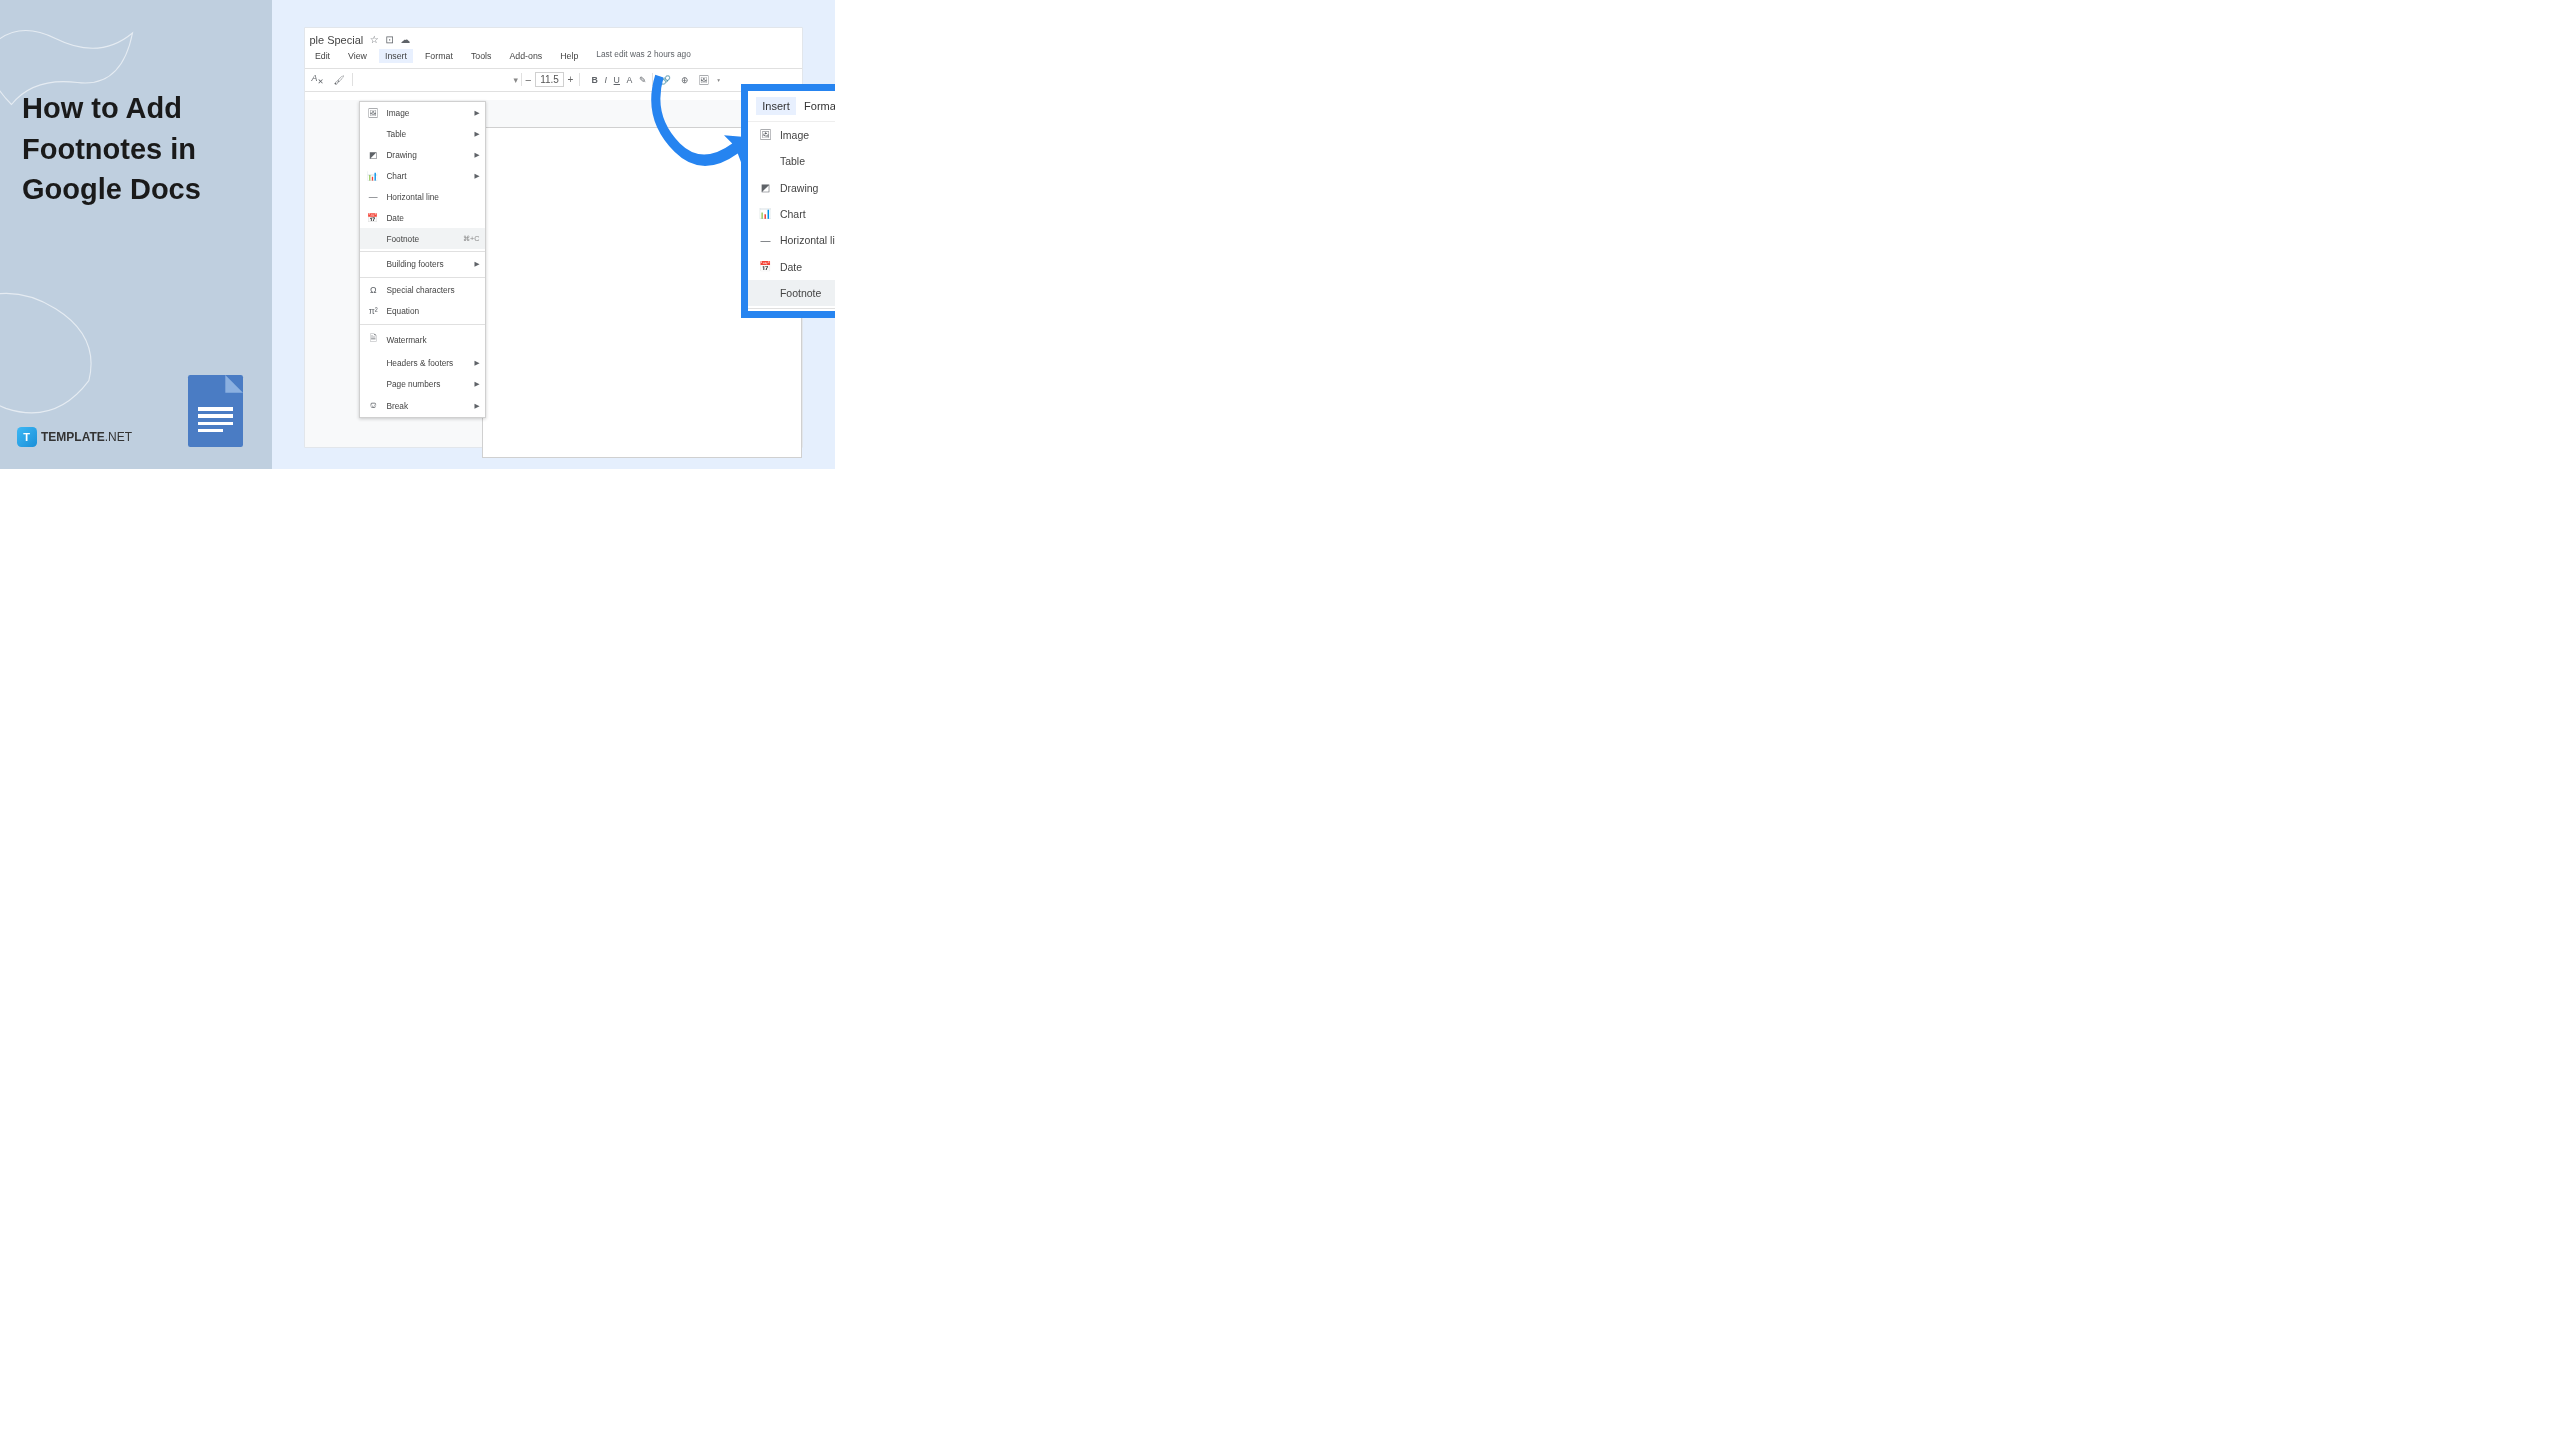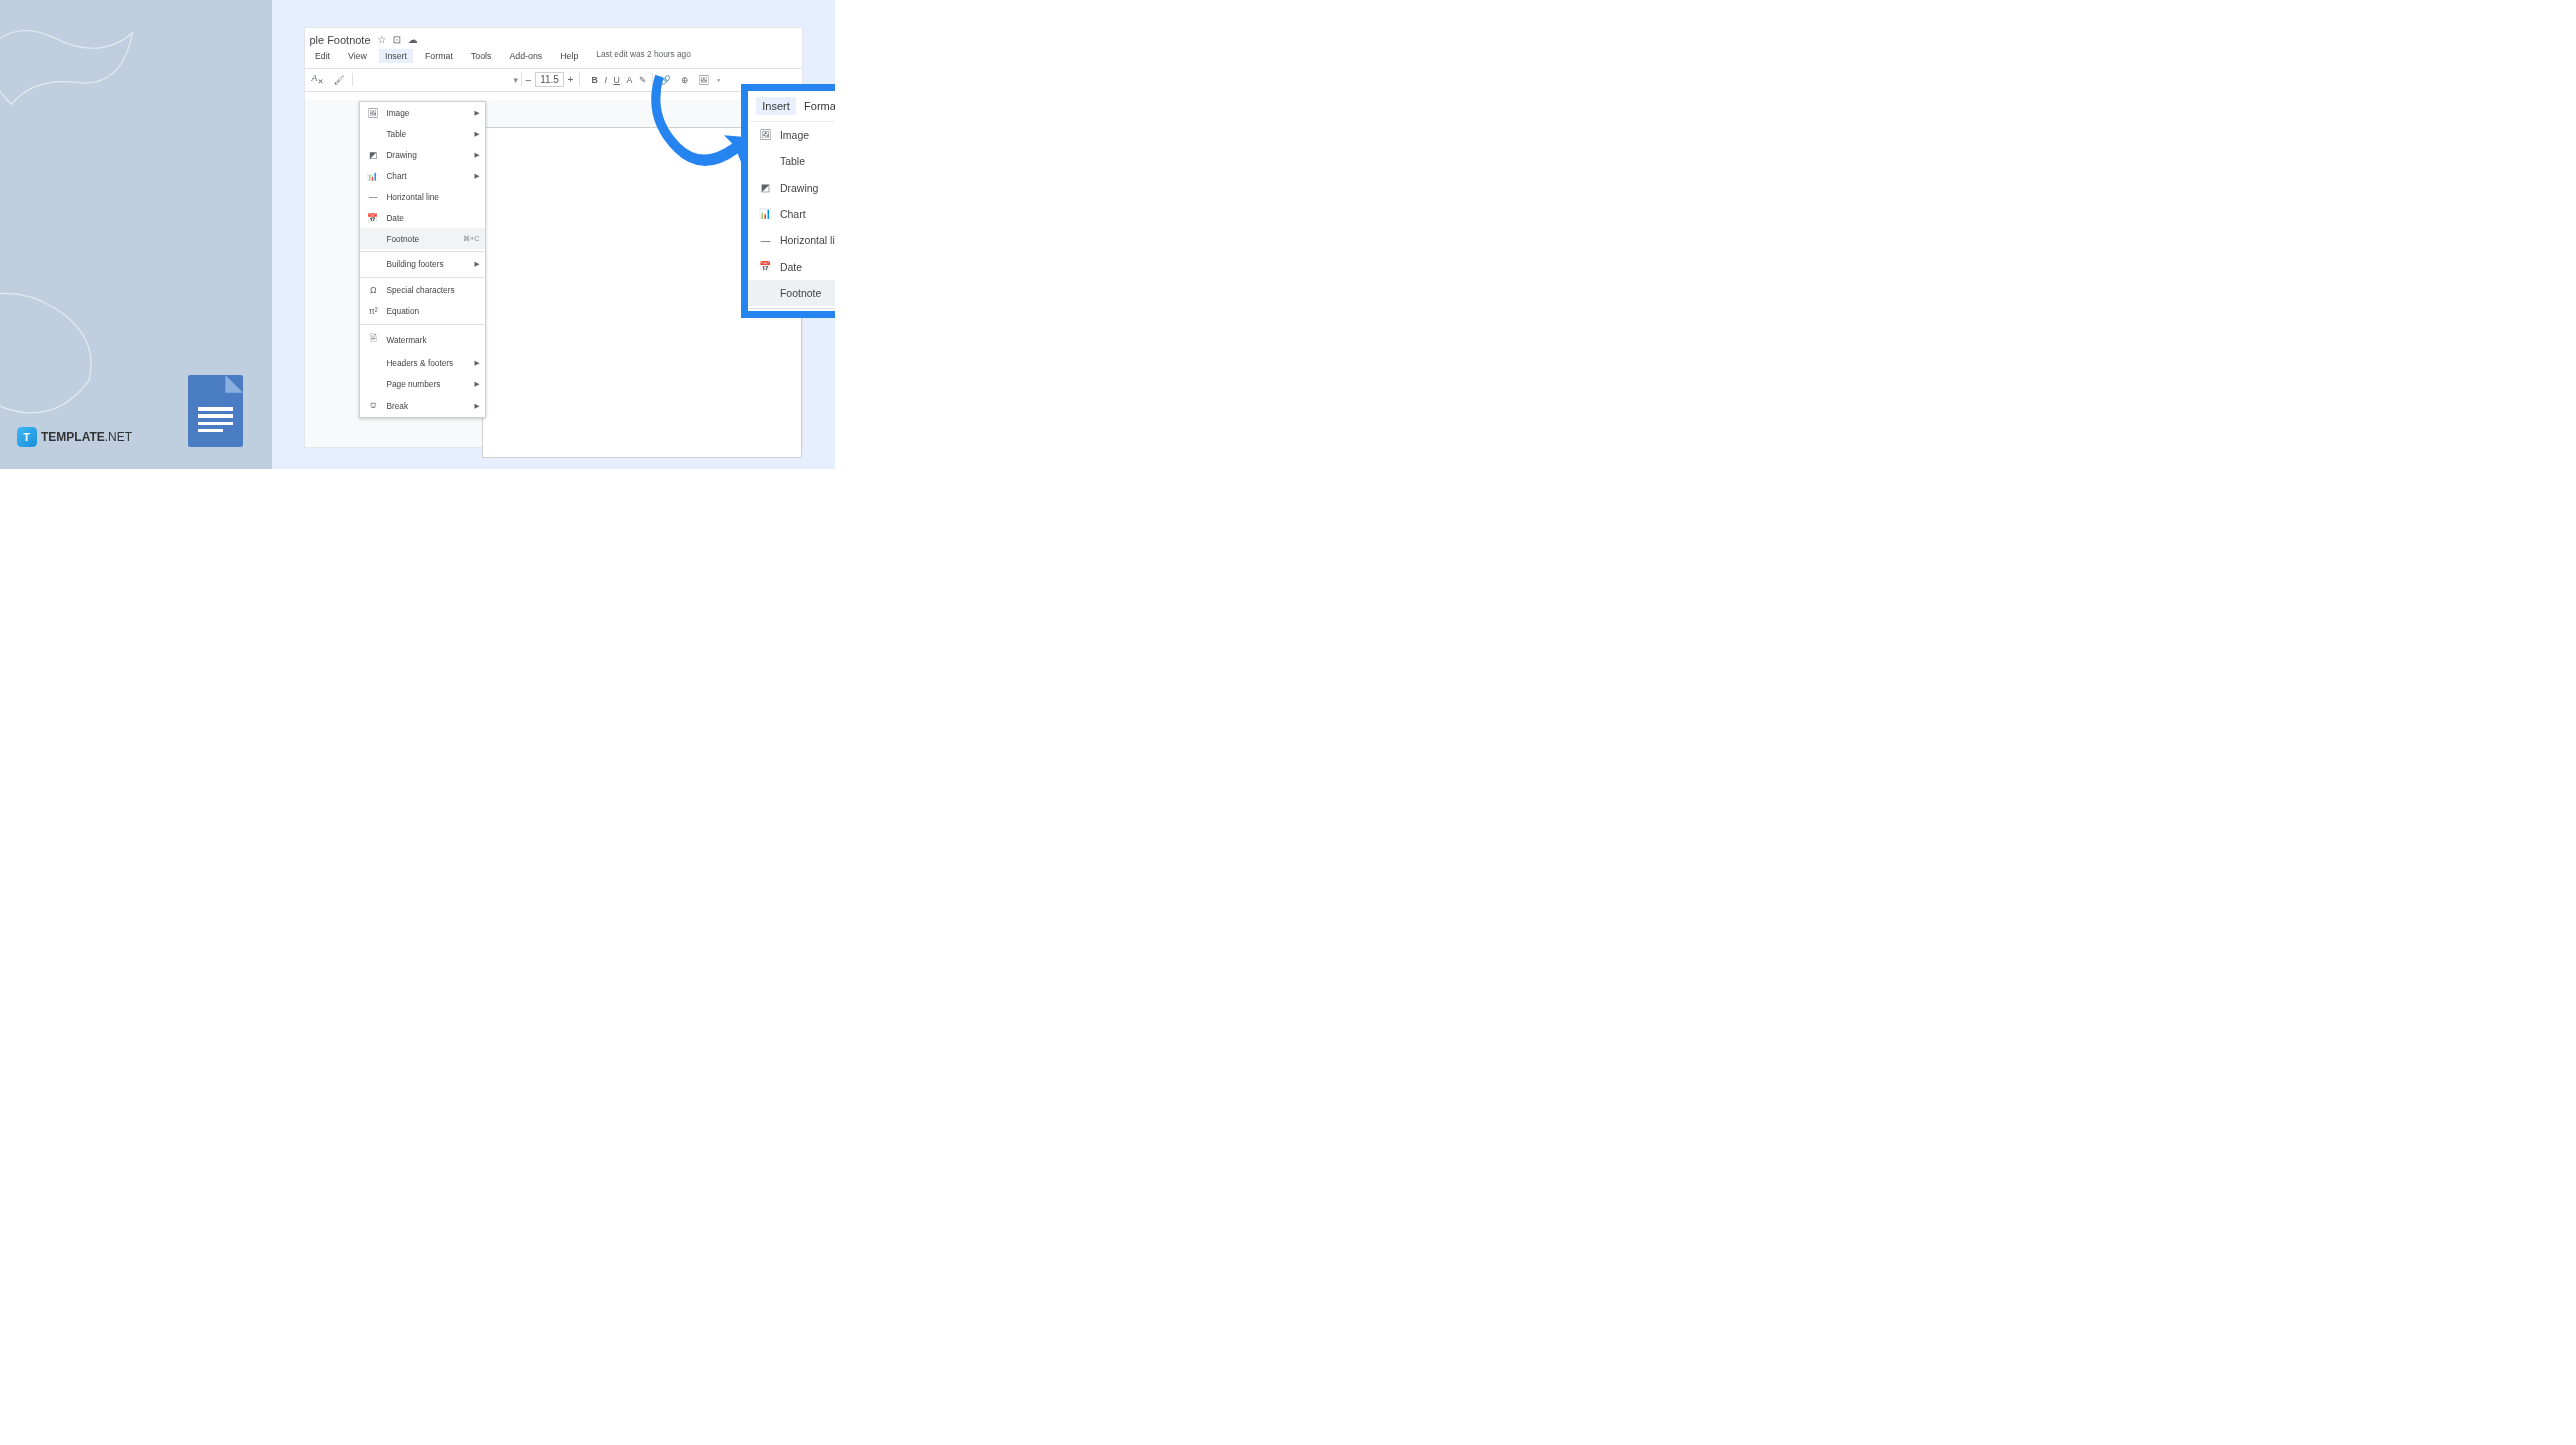--- a/index.html
+++ b/index.html
@@ -62,20 +62,21 @@
 <body>
 
 <div class="container">
   <div class="left-panel">
     <svg class="wavy wavy1" viewBox="0 0 300 200">
         <path d="M10,80 Q60,10 140,50 Q220,90 280,40 Q260,140 180,130 Q100,120 60,170 Q20,130 10,80 Z"></path>
       </svg>
     <svg class="wavy wavy2" viewBox="0 0 280 260">
         <path d="M20,40 Q100,0 180,50 Q260,100 240,180 Q180,260 90,230 Q10,200 20,120 Q30,70 20,40 Z"></path>
       </svg>
+    <h1 class="title">How to Add Footnotes in Google Docs</h1>
     <div class="docs-icon">
       <div class="docs-icon-bg">
         <div class="docs-icon-fold"></div>
         <div class="docs-lines">
           <div class="docs-line"></div>
             <div class="docs-line"></div>
             <div class="docs-line"></div>
             <div class="docs-line" style="width:70%"></div>
         </div>
       </div>
@@ -83,21 +84,21 @@
     <div class="logo">
       <div class="logo-badge">T</div>
       <div class="logo-text"><span>TEMPLATE</span><span class="net">.NET</span></div>
     </div>
   </div>
 
   <div class="right-panel">
     <div class="docs-window">
       <div class="doc-header">
         <div class="doc-title-row">
-          <span class="doc-title">ple Footnote</span>
+          <span class="doc-title">ple Special</span>
           <span class="star-icon">☆</span>
           <span class="folder-icon">⊡</span>
           <span class="cloud-icon">☁</span>
         </div>
         <div class="menu-bar">
           <span class="menu-item">Edit</span>
           <span class="menu-item">View</span>
           <span class="menu-item active">Insert</span>
           <span class="menu-item">Format</span>
           <span class="menu-item">Tools</span>

